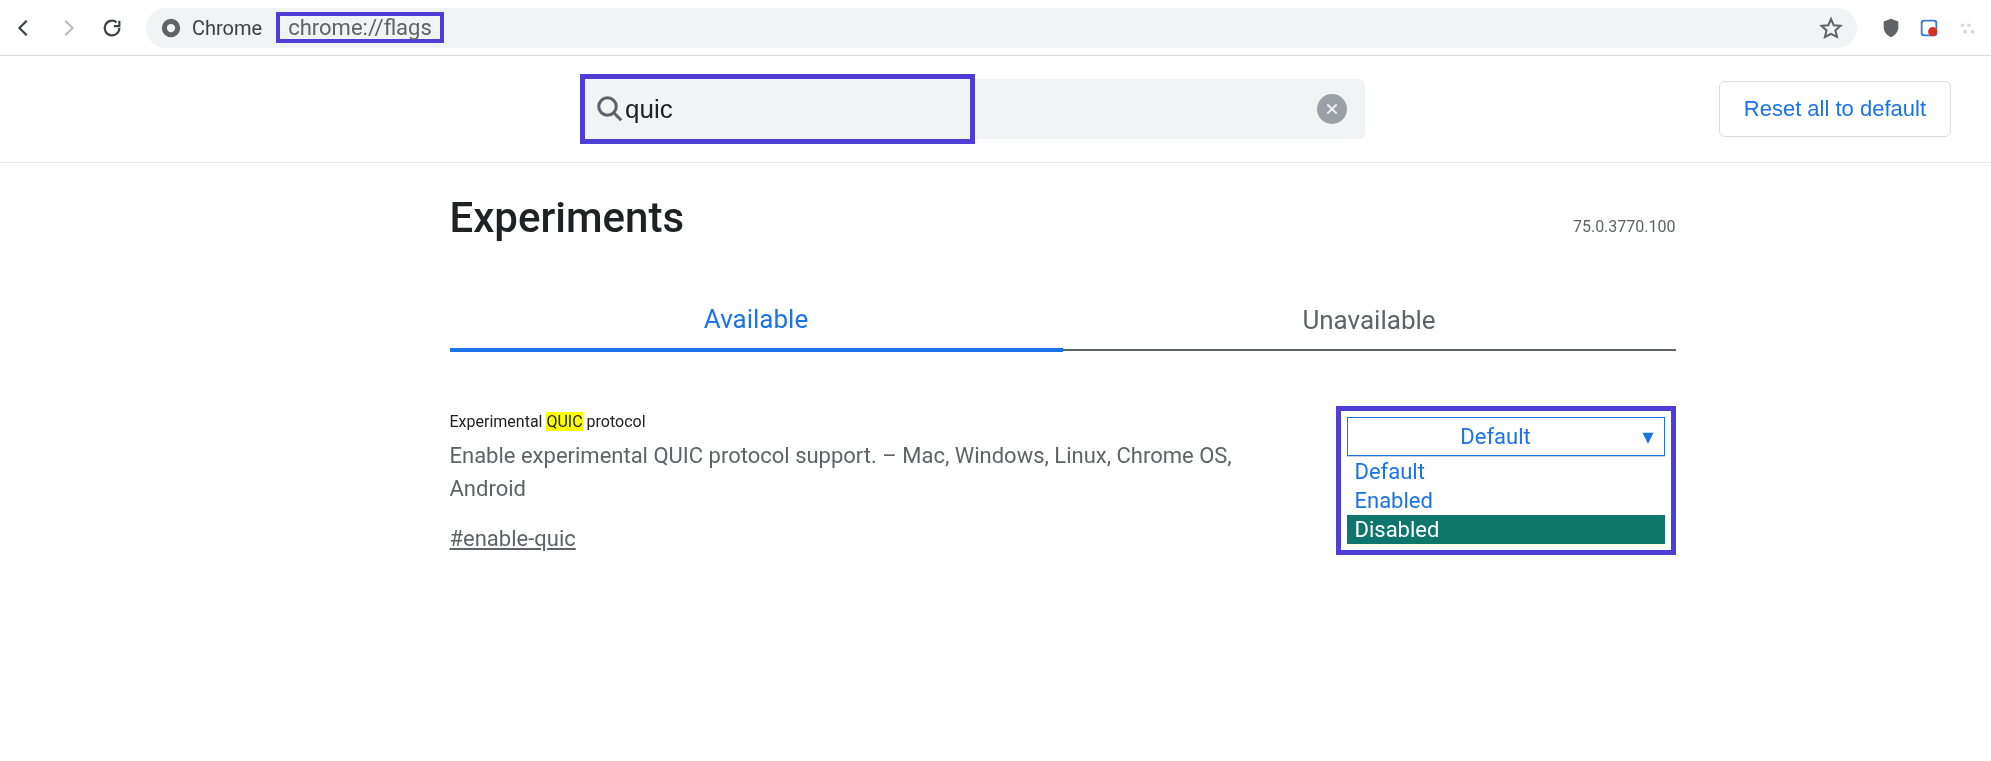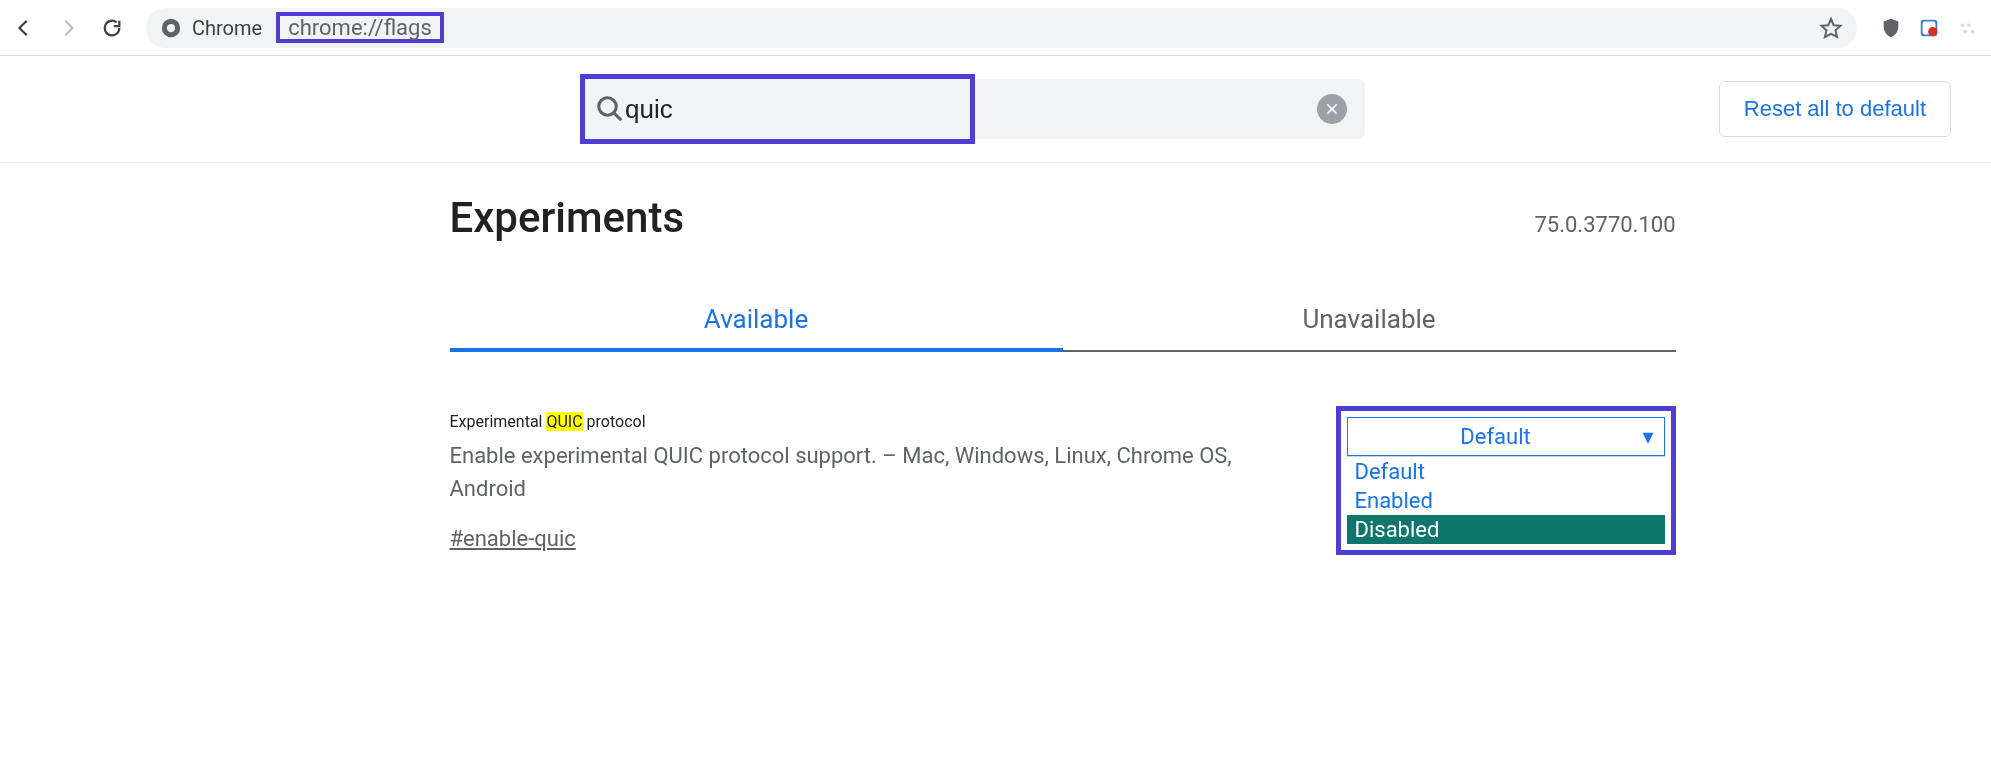--- a/index.html
+++ b/index.html
@@ -110,27 +110,28 @@
   .hdr-row { display:flex; align-items:baseline; }
   .experiments-title {
     font-size: 42px;
     font-weight: 500;
     color: #202124;
     padding-left: 134px;
   }
   .version {
     margin-left:auto;
     color:#5f6368;
-    font-size: 22px;
+    font-size: 16px;
   }
 
   .tabs {
     display:flex;
     margin-top: 48px;
     margin-left: 134px;
+    align-items: center;
   }
   .tab {
     flex:1;
     text-align:center;
     font-size: 26px;
     padding: 14px 0;
     cursor:pointer;
     border-bottom: 2px solid #5f6368;
     color:#5f6368;
   }

